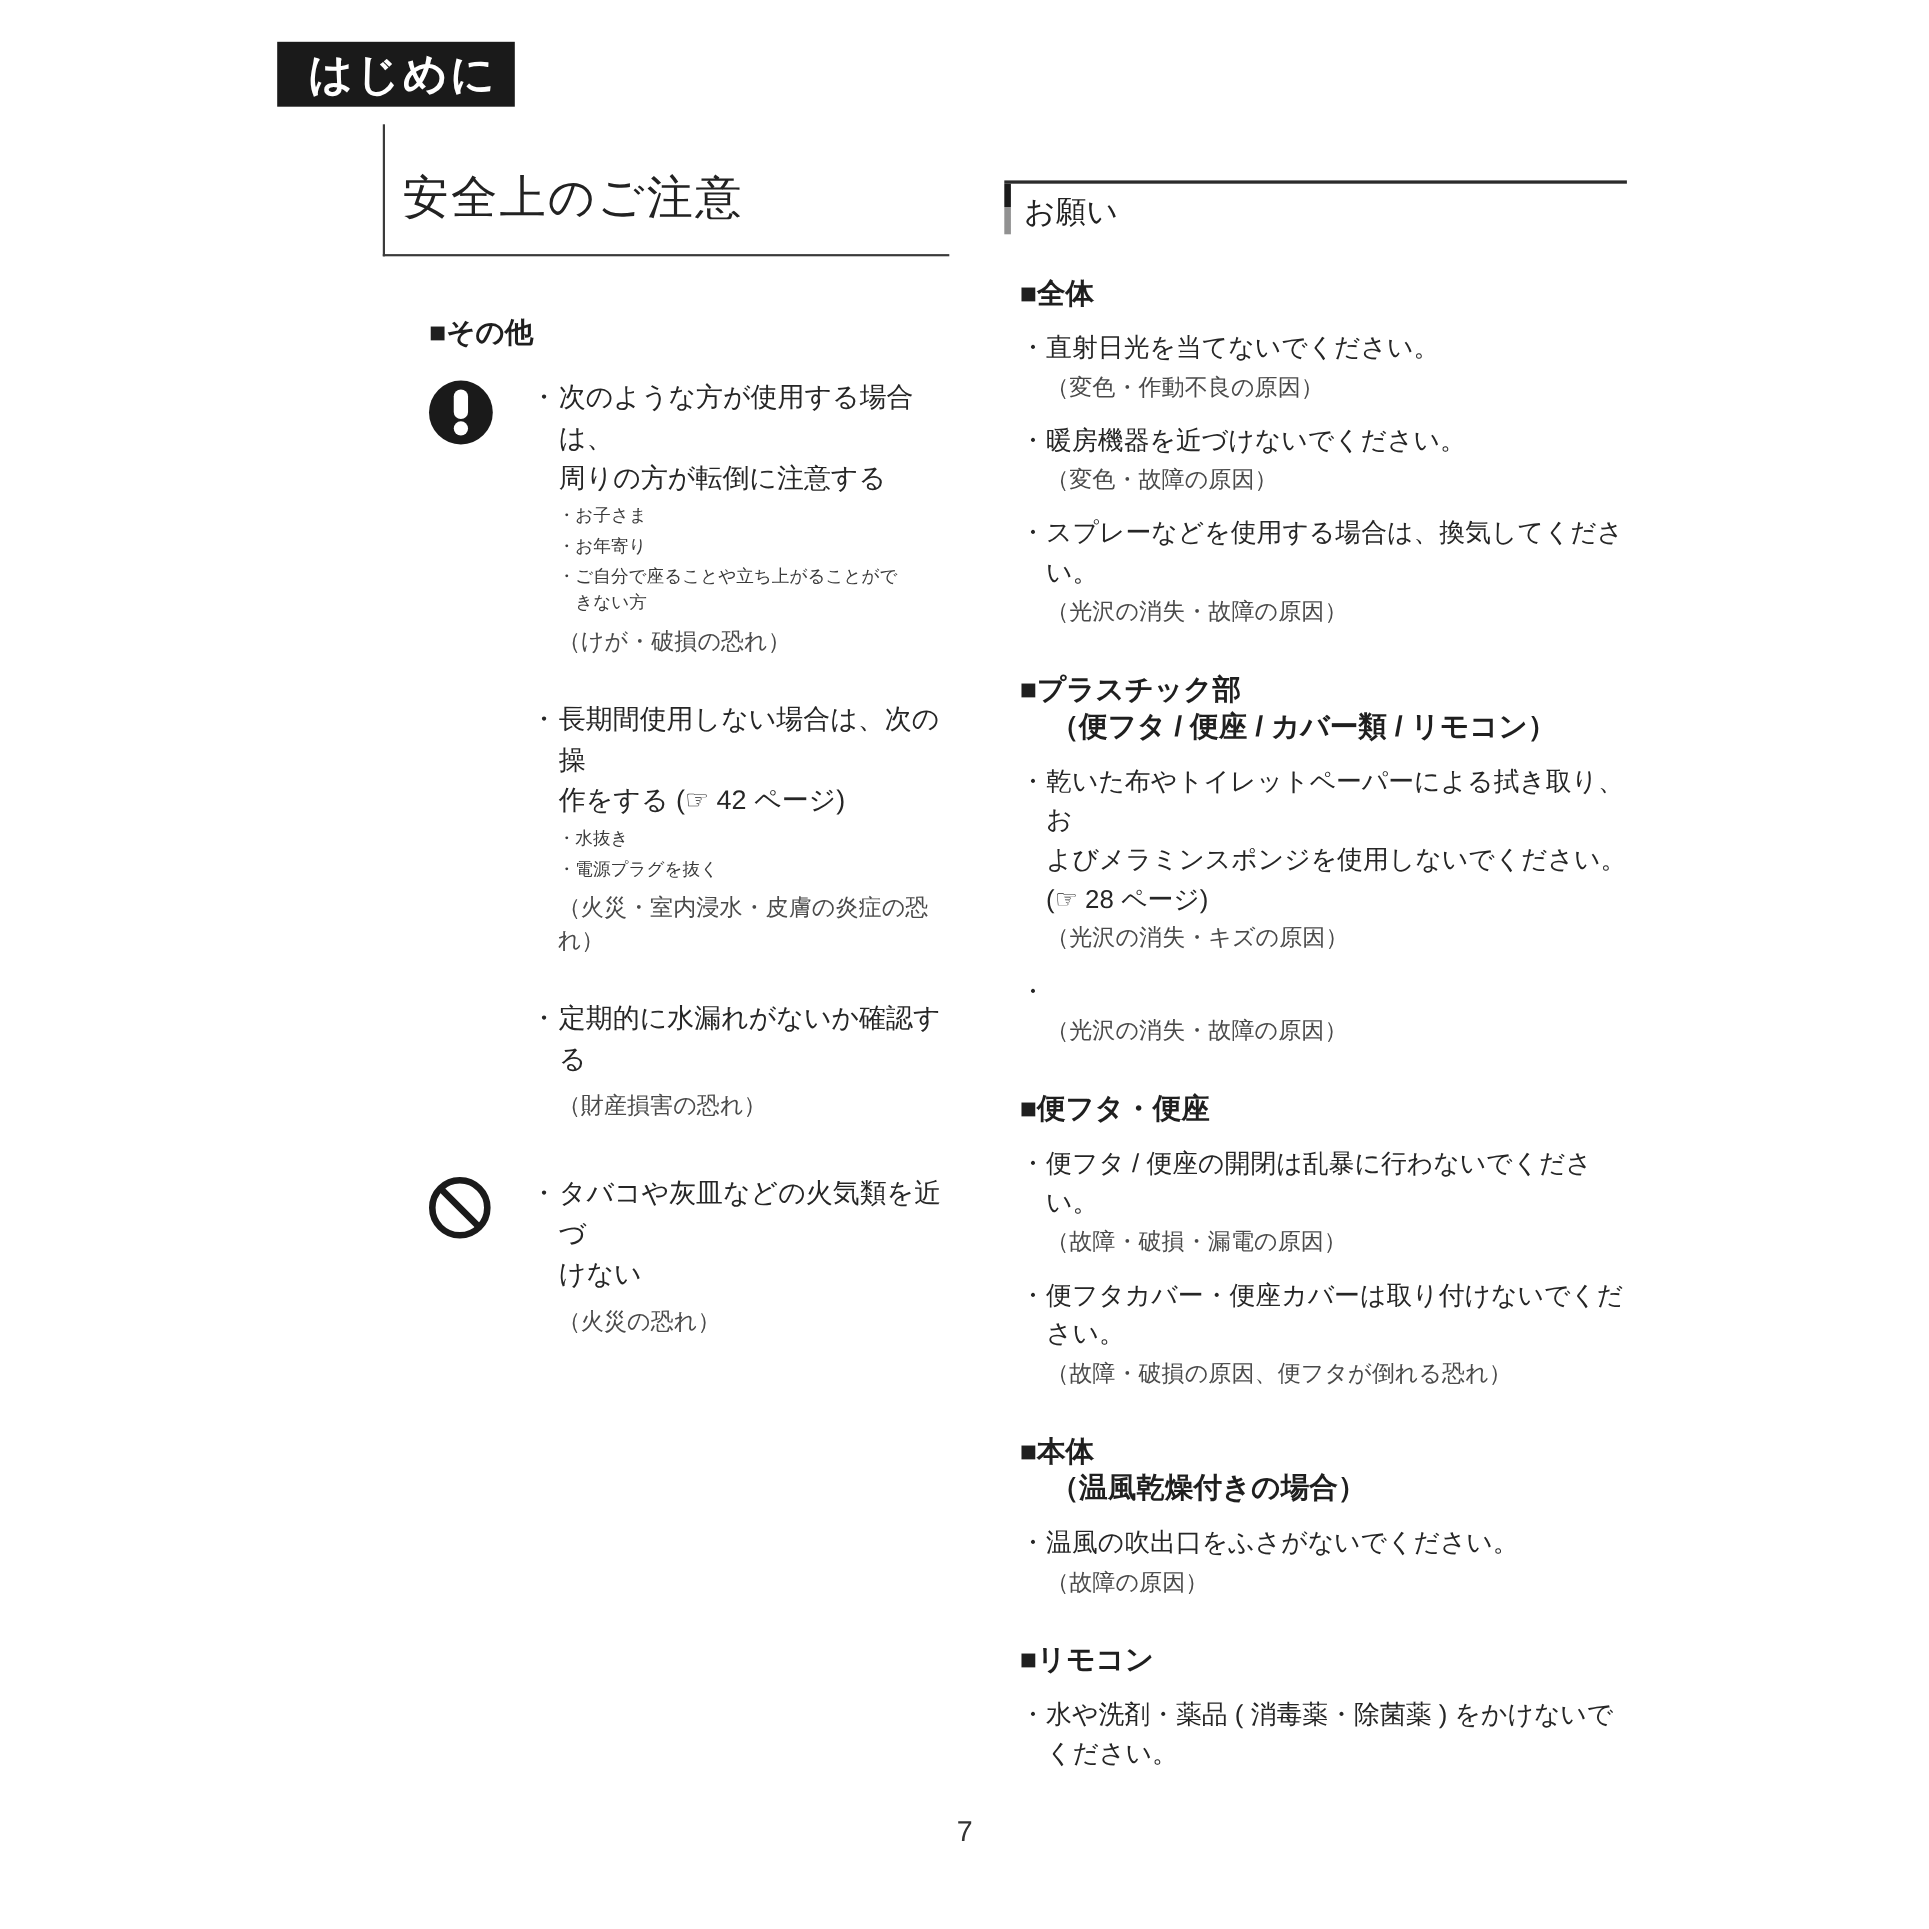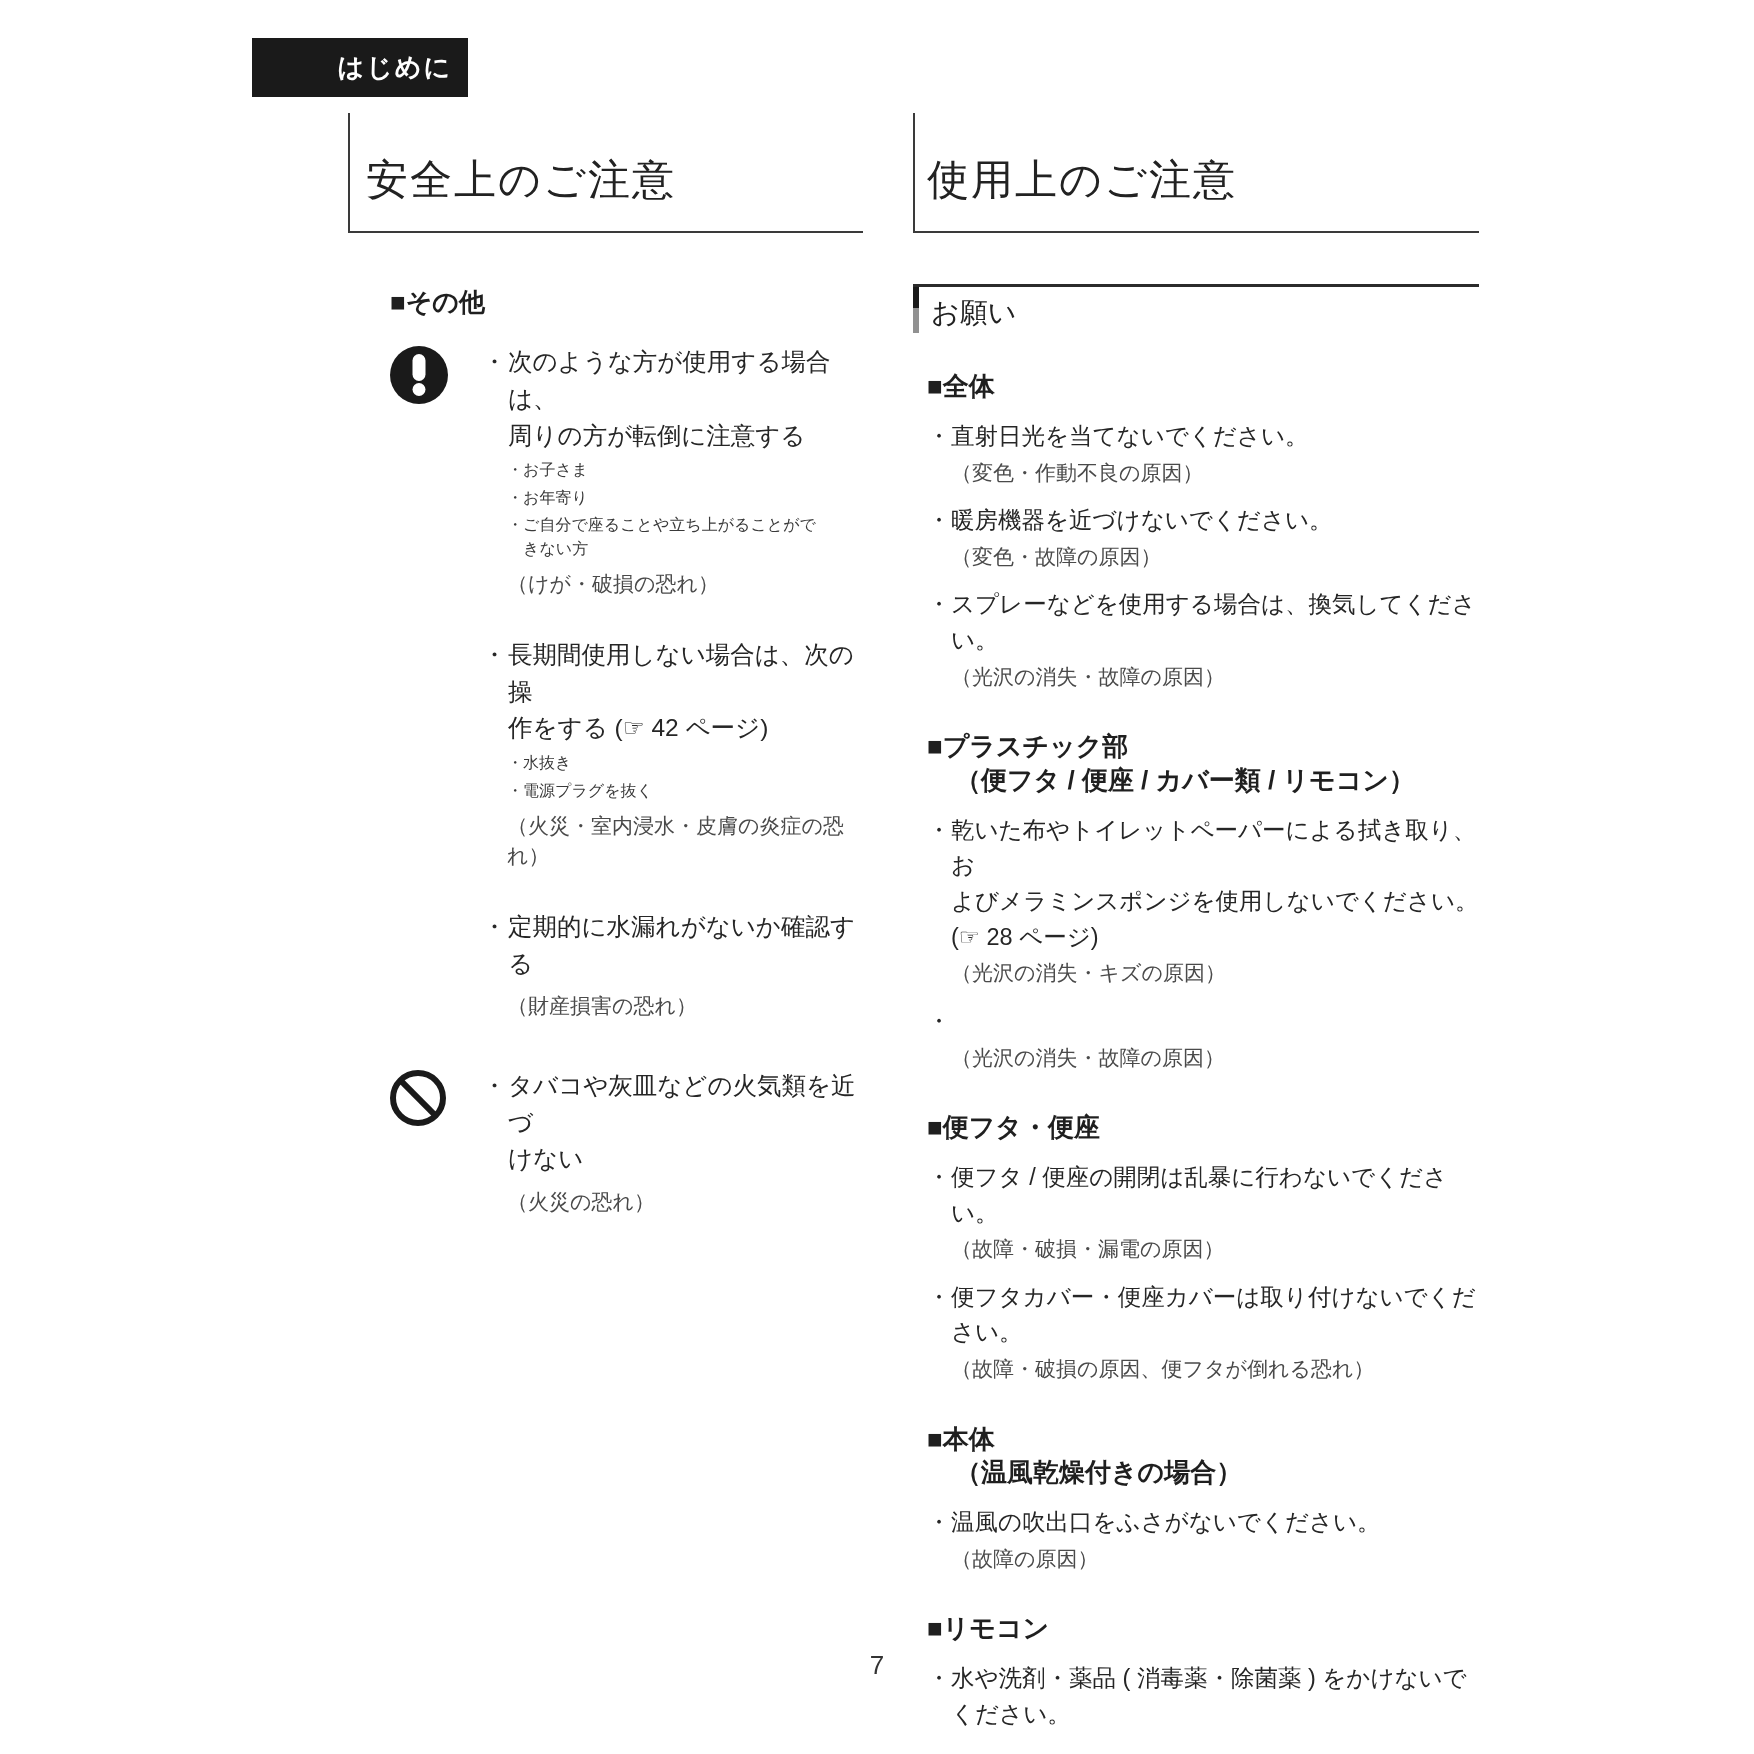--- a/index.html
+++ b/index.html
@@ -7,21 +7,21 @@
     position:relative; width:1754px; height:1754px; background:#ffffff;
     font-family:"Liberation Sans","DejaVu Sans",sans-serif; color:#262626;
     overflow:hidden;
   }
 
   
   .header-box {
     position:absolute; left:252px; top:38px; width:216px; height:59px;
     background:#1a1a1a; color:#ffffff; box-sizing:border-box;
     display:flex; align-items:center; justify-content:flex-end;
-    padding-right:16px; font-size:26px; font-weight:bold; letter-spacing:2px;
+    padding-right:16px; font-size:40px; font-weight:bold; letter-spacing:2px;
   }
 
   
   .col { position:absolute; top:113px; box-sizing:border-box; }
   .col-left  { left:348px; width:515px; }
   .col-right { left:913px; width:566px; }
 
   .col-title {
     border-left:2px solid #3a3a3a; border-bottom:2px solid #3a3a3a;
     padding:46px 0 30px 16px; font-size:42px; font-weight:400;
@@ -170,21 +170,20 @@
                 </div>
                 <div class="note">（火災の恐れ）</div>
               </div>
             </div>
           </div>
         </div>
     </div>
   </div>
 
   <div class="col col-right">
-    <div class="col-title">使用上のご注意</div>
     <div class="onegai">
       <span>お願い</span>
     </div>
     <div class="r-sections">
         <div class="r-section">
           <div class="r-heading">■全体</div>
           <div class="r-item">
             <span class="dot">・</span>
             <span class="b-text">直射日光を当てないでください。</span>
           </div>

